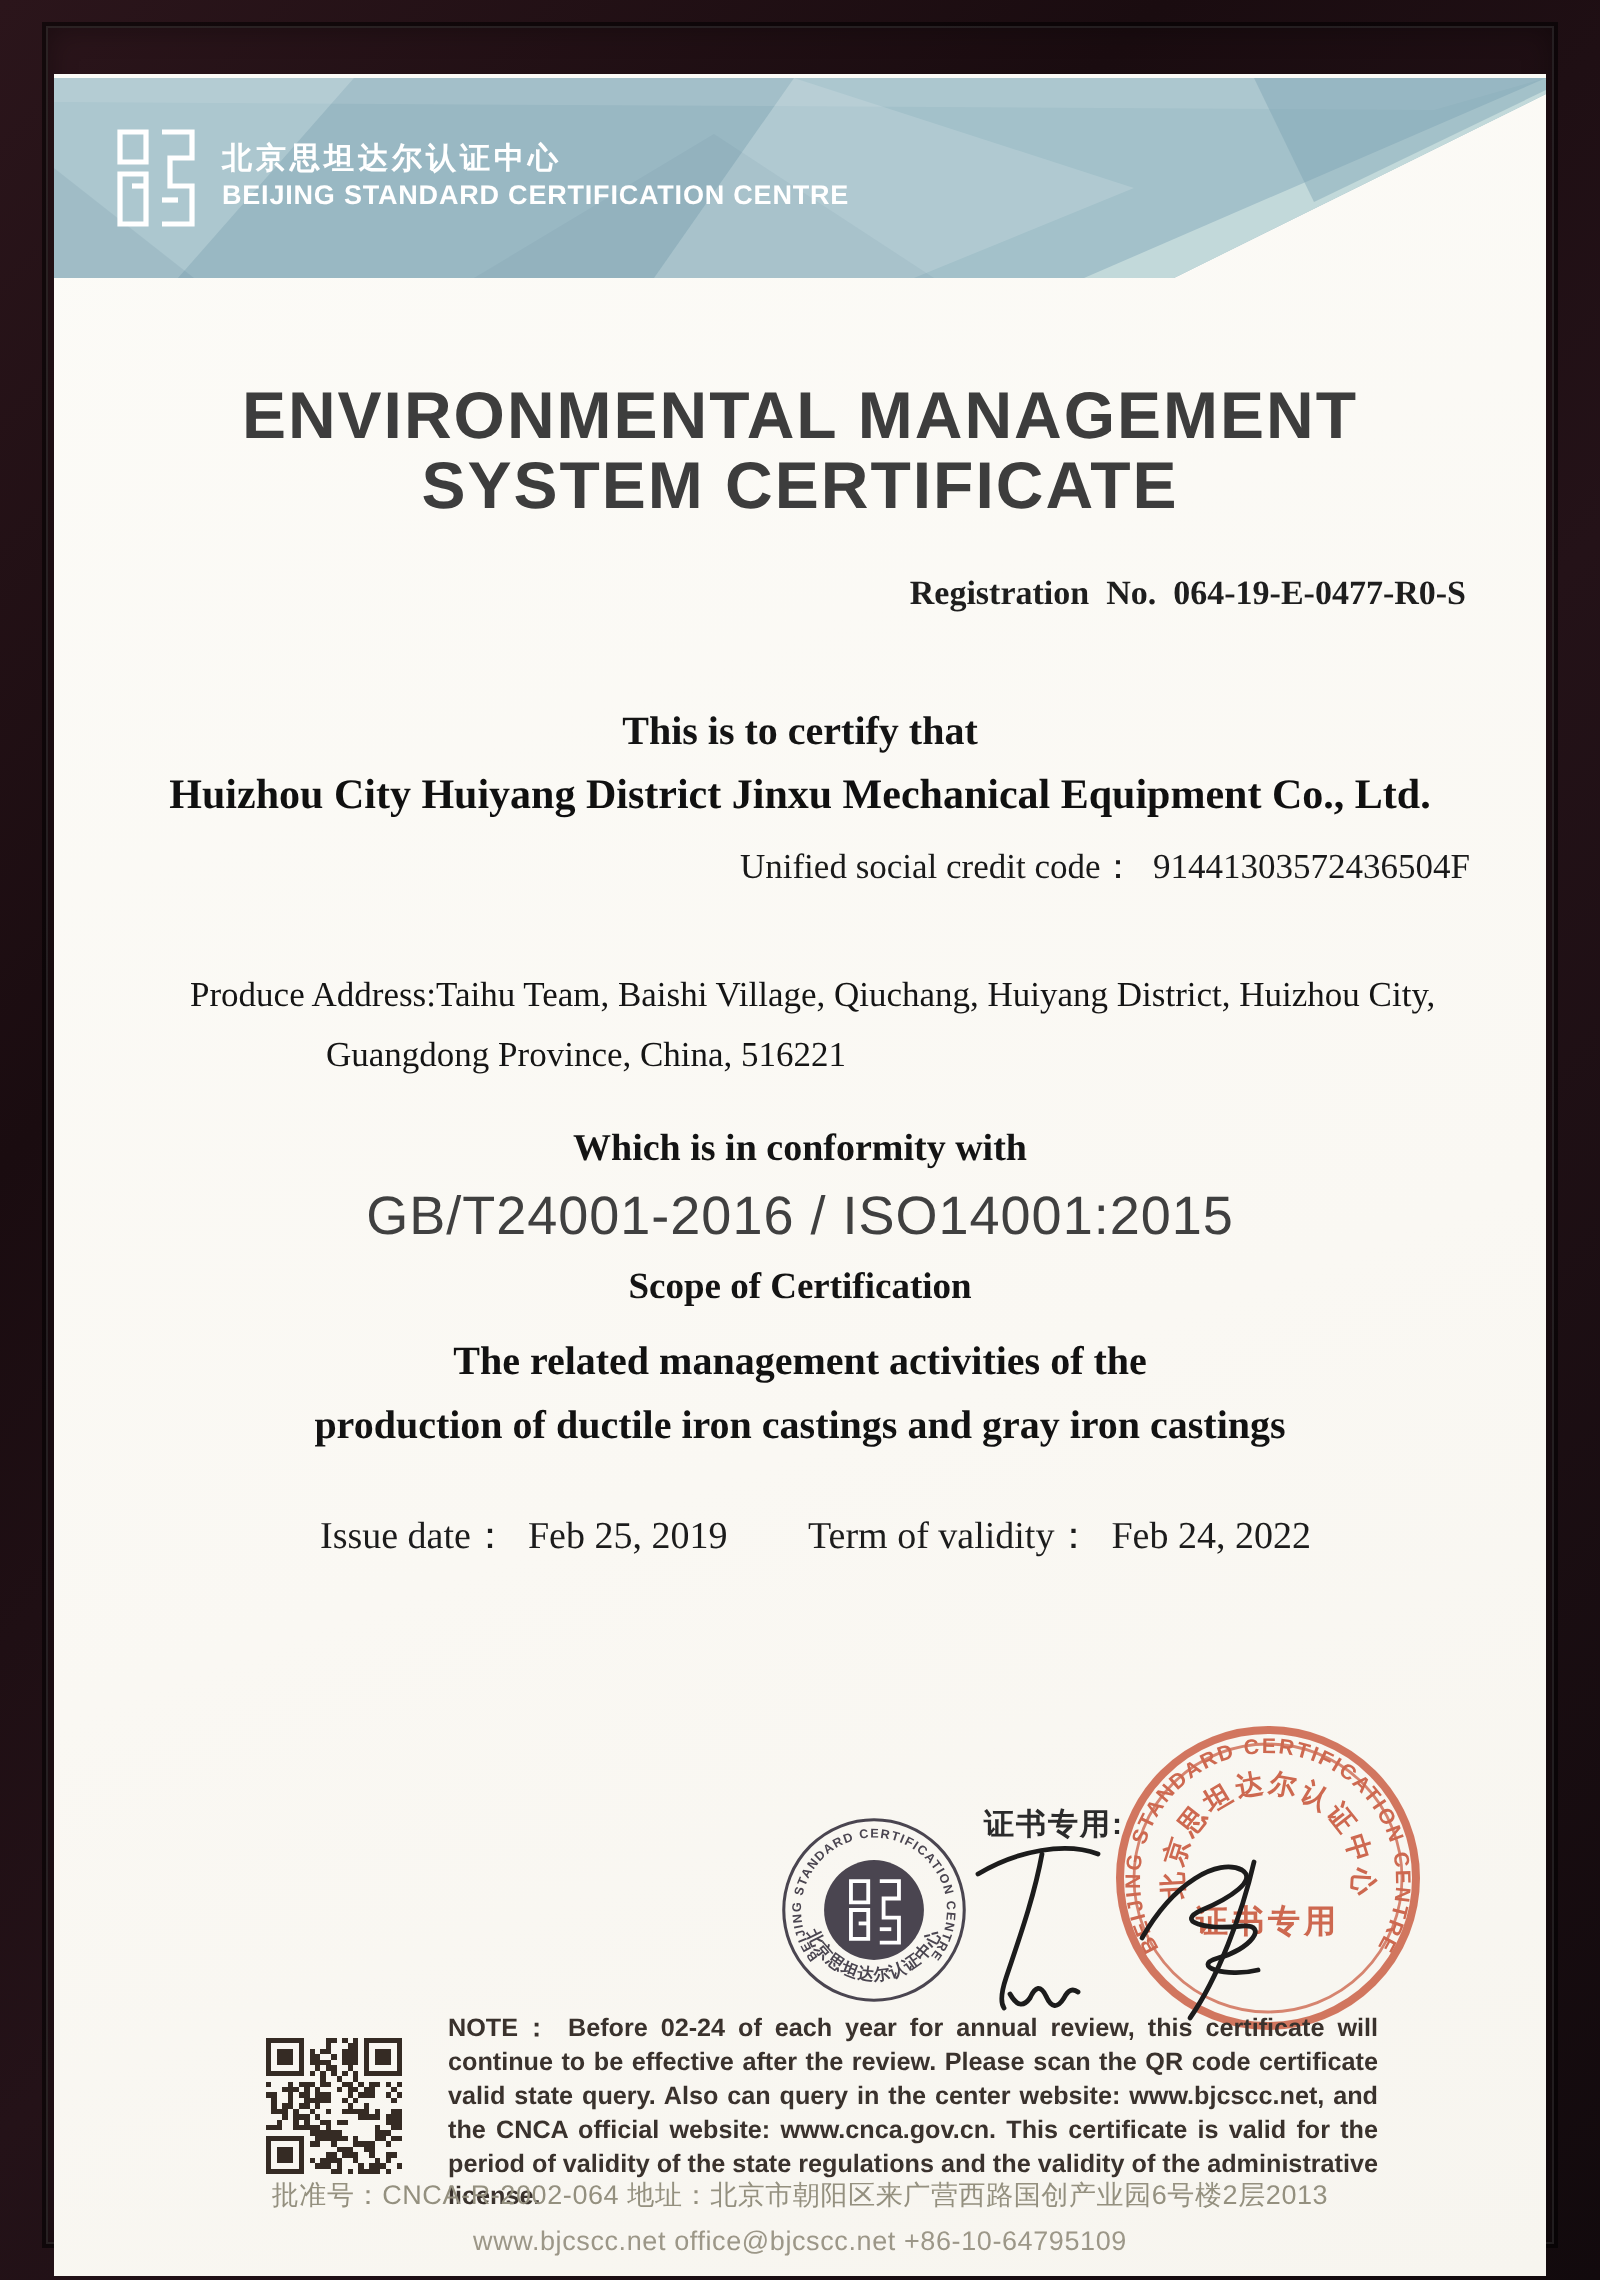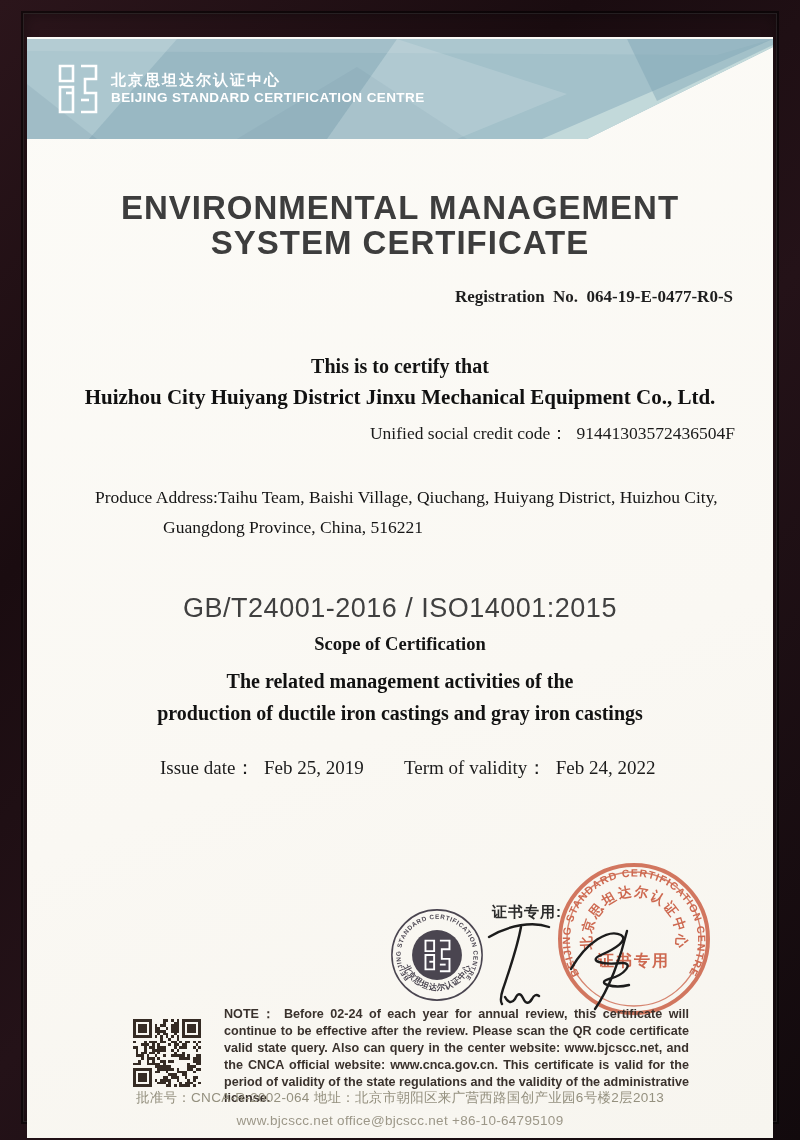--- a/index.html
+++ b/index.html
@@ -111,20 +111,21 @@
 
   <div class="regline">Registration  No.  064-19-E-0477-R0-S</div>
 
   <div class="certify">This is to certify that</div>
   <div class="company">Huizhou City Huiyang District Jinxu Mechanical Equipment Co., Ltd.</div>
   <div class="credit">Unified social credit code：  91441303572436504F</div>
 
   <div class="addr addr2">Produce Address:Taihu Team, Baishi Village, Qiuchang, Huiyang District, Huizhou City,</div>
   <div class="addr addr3">Guangdong Province, China, 516221</div>
 
+  <div class="conformity">Which is in conformity with</div>
   <div class="standard">GB/T24001-2016 / ISO14001:2015</div>
   <div class="scopehead">Scope of Certification</div>
   <div class="scope1">The related management activities of the</div>
   <div class="scope2">production of ductile iron castings and gray iron castings</div>
 
   <div class="dates">
     <span class="issue">Issue date：  Feb 25, 2019</span>
     <span class="validity">Term of validity：  Feb 24, 2022</span>
   </div>
 

